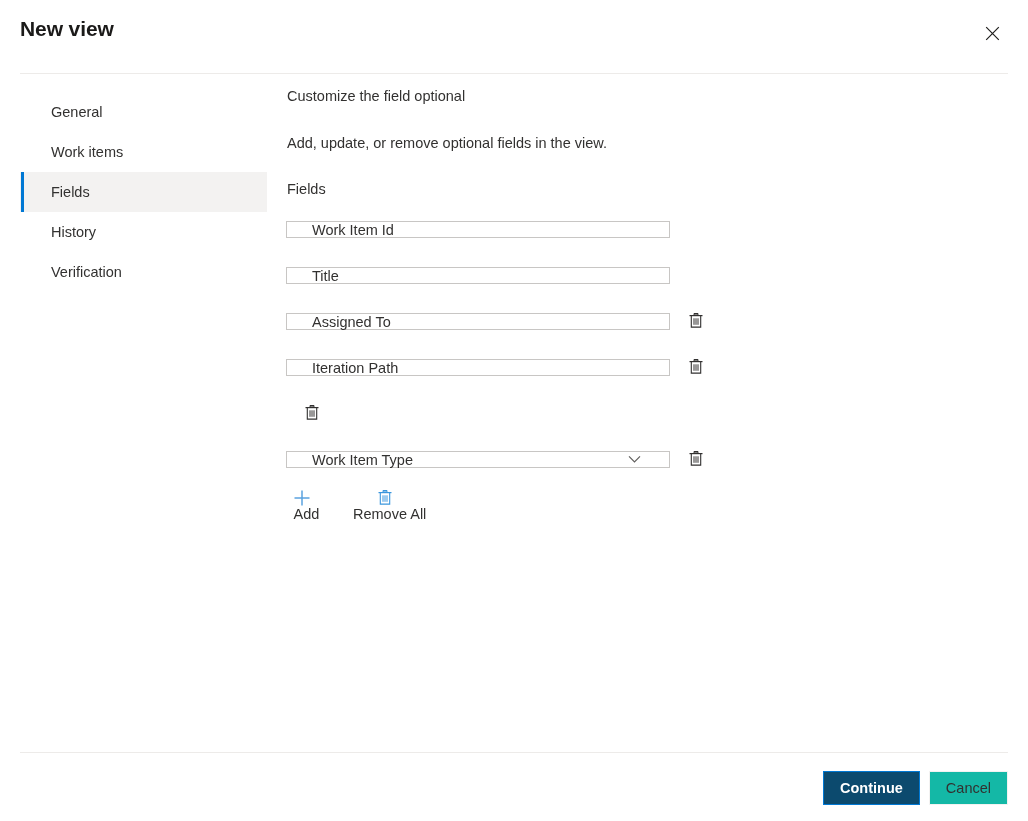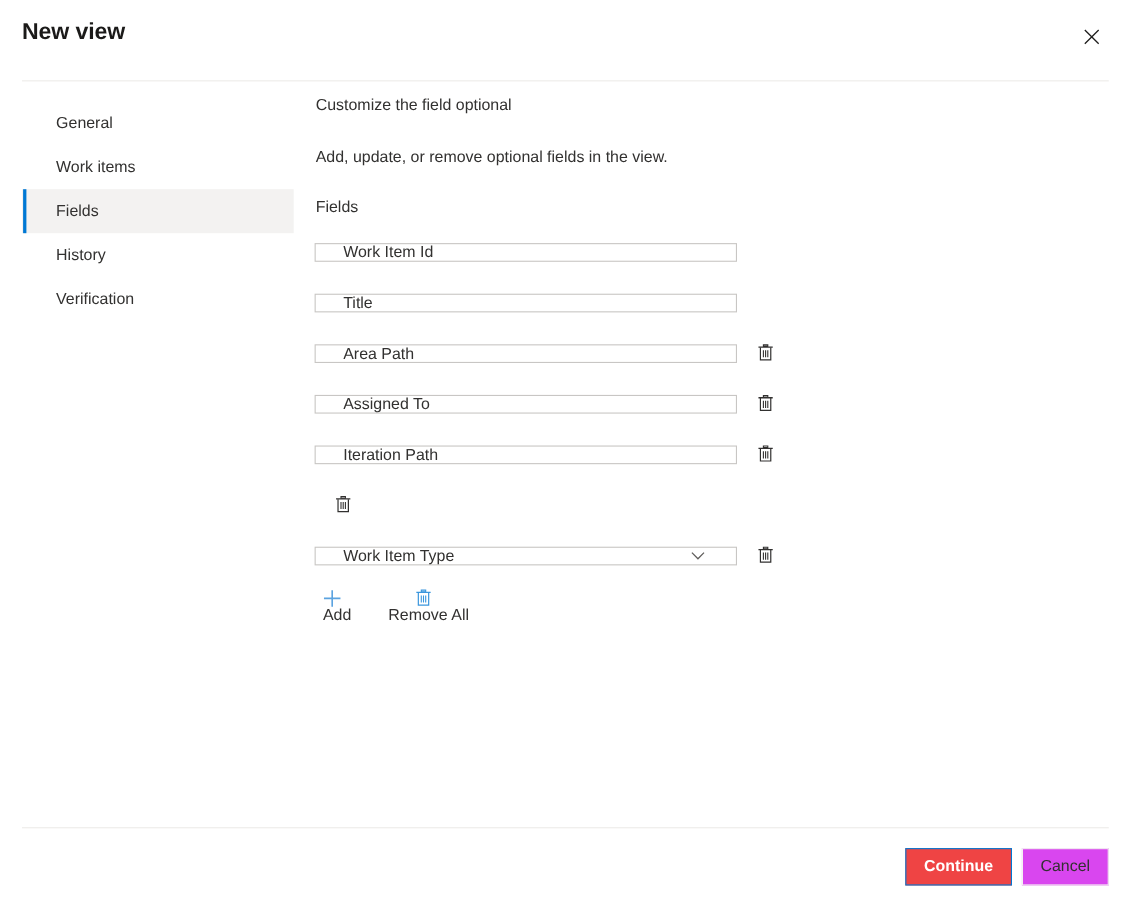--- a/index.html
+++ b/index.html
@@ -221,27 +221,27 @@
     border: 1px solid transparent;
     font-family: "Liberation Sans", sans-serif;
     font-size: 14.5px;
     cursor: pointer;
     display: flex;
     align-items: center;
     justify-content: center;
     box-sizing: border-box;
   }
   .btn-primary {
-    background: #ef4444;
+    background: #0c4a6e;
     color: #ffffff;
     font-weight: bold;
     border-color: #0078d4;
   }
   .btn-secondary {
-    background: #d946ef;
+    background: #14b8a6;
     color: #323130;
     border-color: #f3f2f1;
     min-width: 73px;
   }
 </style>
 </head>
 <body>
 
 <div class="dialog-header">
   <div class="dialog-title">New view</div>
@@ -305,35 +305,20 @@
           <svg width="16" height="17" viewBox="0 0 16 17" aria-hidden="true">
             <path d="M6 1.5h4v1.4H6z" fill="none" stroke="#323130" stroke-width="1"></path>
             <path d="M1.5 3.6h13" stroke="#323130" stroke-width="1.2"></path>
             <path d="M3.3 3.9v11.2h9.4V3.9" fill="none" stroke="#323130" stroke-width="1.1"></path>
             <path d="M6 6.3v6.5M8 6.3v6.5M10 6.3v6.5" stroke="#323130" stroke-width="1"></path>
           </svg>
         </span>
       </button>
     </div>
 
-    <div class="field-row">
-      <div class="field-box">
-        <span class="field-text">Area Path</span>
-      </div>
-      <button class="row-delete">
-        <span>
-          <svg width="16" height="17" viewBox="0 0 16 17" aria-hidden="true">
-            <path d="M6 1.5h4v1.4H6z" fill="none" stroke="#323130" stroke-width="1"></path>
-            <path d="M1.5 3.6h13" stroke="#323130" stroke-width="1.2"></path>
-            <path d="M3.3 3.9v11.2h9.4V3.9" fill="none" stroke="#323130" stroke-width="1.1"></path>
-            <path d="M6 6.3v6.5M8 6.3v6.5M10 6.3v6.5" stroke="#323130" stroke-width="1"></path>
-          </svg>
-        </span>
-      </button>
-    </div>
 
     <div class="field-row">
       <div class="field-box">
         <span class="field-text">Assigned To</span>
       </div>
       <button class="row-delete">
         <span>
           <svg width="16" height="17" viewBox="0 0 16 17" aria-hidden="true">
             <path d="M6 1.5h4v1.4H6z" fill="none" stroke="#323130" stroke-width="1"></path>
             <path d="M1.5 3.6h13" stroke="#323130" stroke-width="1.2"></path>

